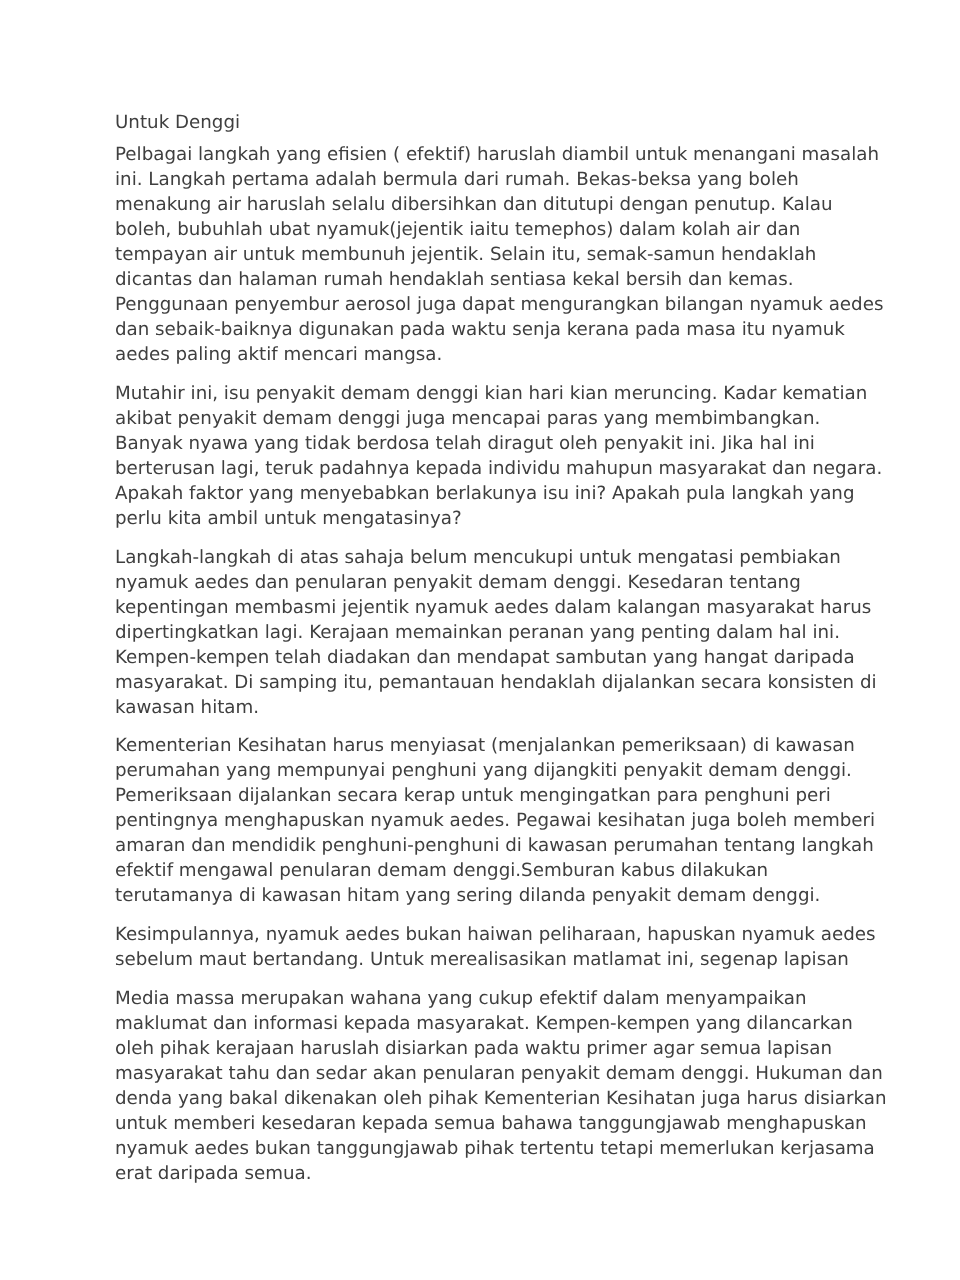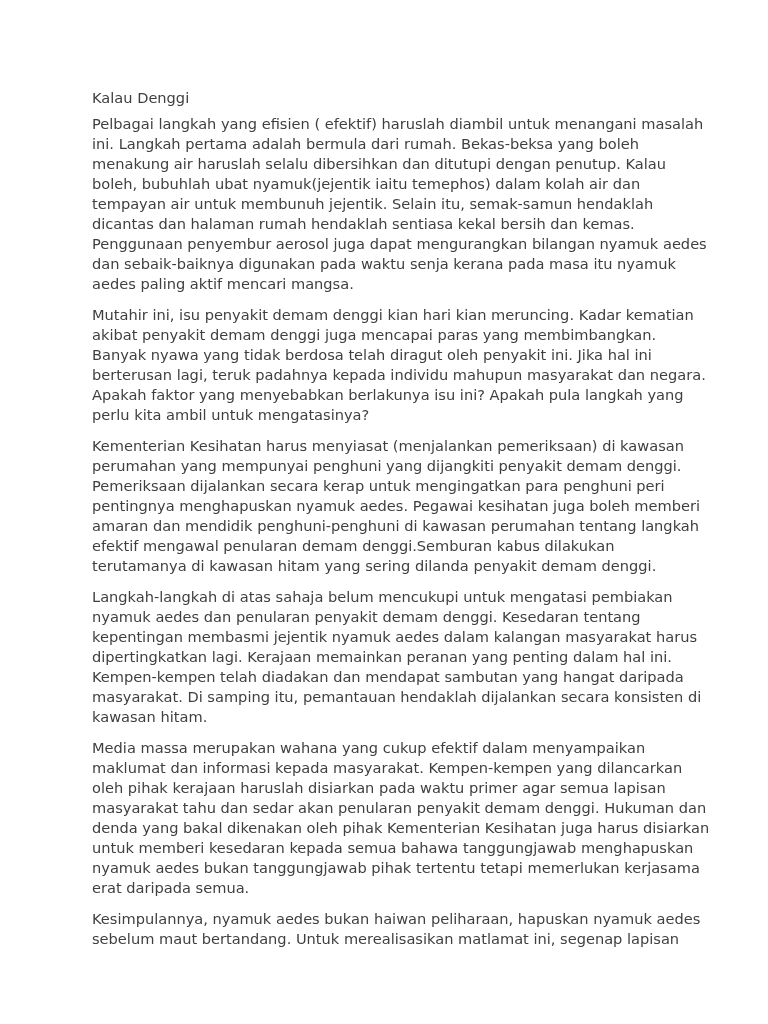--- a/index.html
+++ b/index.html
@@ -34,54 +34,54 @@
   .doc-paragraph {
     margin: 0 0 11px 0;
     white-space: pre-line;
   }
 </style>
 </head>
 <body>
 
 <div class="page">
   <div class="content">
-    <h1 class="doc-title">Kalau Denggi</h1>
+    <h1 class="doc-title">Untuk Denggi</h1>
     <p class="doc-paragraph">Pelbagai langkah yang efisien ( efektif) haruslah diambil untuk menangani masalah
 ini. Langkah pertama adalah bermula dari rumah. Bekas-beksa yang boleh
 menakung air haruslah selalu dibersihkan dan ditutupi dengan penutup. Kalau
 boleh, bubuhlah ubat nyamuk(jejentik iaitu temephos) dalam kolah air dan
 tempayan air untuk membunuh jejentik. Selain itu, semak-samun hendaklah
 dicantas dan halaman rumah hendaklah sentiasa kekal bersih dan kemas.
 Penggunaan penyembur aerosol juga dapat mengurangkan bilangan nyamuk aedes
 dan sebaik-baiknya digunakan pada waktu senja kerana pada masa itu nyamuk
 aedes paling aktif mencari mangsa.</p>
     <p class="doc-paragraph">Mutahir ini, isu penyakit demam denggi kian hari kian meruncing. Kadar kematian
 akibat penyakit demam denggi juga mencapai paras yang membimbangkan.
 Banyak nyawa yang tidak berdosa telah diragut oleh penyakit ini. Jika hal ini
 berterusan lagi, teruk padahnya kepada individu mahupun masyarakat dan negara.
 Apakah faktor yang menyebabkan berlakunya isu ini? Apakah pula langkah yang
 perlu kita ambil untuk mengatasinya?</p>
+    <p class="doc-paragraph">Langkah-langkah di atas sahaja belum mencukupi untuk mengatasi pembiakan
+nyamuk aedes dan penularan penyakit demam denggi. Kesedaran tentang
+kepentingan membasmi jejentik nyamuk aedes dalam kalangan masyarakat harus
+dipertingkatkan lagi. Kerajaan memainkan peranan yang penting dalam hal ini.
+Kempen-kempen telah diadakan dan mendapat sambutan yang hangat daripada
+masyarakat. Di samping itu, pemantauan hendaklah dijalankan secara konsisten di
+kawasan hitam.</p>
     <p class="doc-paragraph">Kementerian Kesihatan harus menyiasat (menjalankan pemeriksaan) di kawasan
 perumahan yang mempunyai penghuni yang dijangkiti penyakit demam denggi.
 Pemeriksaan dijalankan secara kerap untuk mengingatkan para penghuni peri
 pentingnya menghapuskan nyamuk aedes. Pegawai kesihatan juga boleh memberi
 amaran dan mendidik penghuni-penghuni di kawasan perumahan tentang langkah
 efektif mengawal penularan demam denggi.Semburan kabus dilakukan
 terutamanya di kawasan hitam yang sering dilanda penyakit demam denggi.</p>
-    <p class="doc-paragraph">Langkah-langkah di atas sahaja belum mencukupi untuk mengatasi pembiakan
-nyamuk aedes dan penularan penyakit demam denggi. Kesedaran tentang
-kepentingan membasmi jejentik nyamuk aedes dalam kalangan masyarakat harus
-dipertingkatkan lagi. Kerajaan memainkan peranan yang penting dalam hal ini.
-Kempen-kempen telah diadakan dan mendapat sambutan yang hangat daripada
-masyarakat. Di samping itu, pemantauan hendaklah dijalankan secara konsisten di
-kawasan hitam.</p>
+    <p class="doc-paragraph">Kesimpulannya, nyamuk aedes bukan haiwan peliharaan, hapuskan nyamuk aedes
+sebelum maut bertandang. Untuk merealisasikan matlamat ini, segenap lapisan</p>
     <p class="doc-paragraph">Media massa merupakan wahana yang cukup efektif dalam menyampaikan
 maklumat dan informasi kepada masyarakat. Kempen-kempen yang dilancarkan
 oleh pihak kerajaan haruslah disiarkan pada waktu primer agar semua lapisan
 masyarakat tahu dan sedar akan penularan penyakit demam denggi. Hukuman dan
 denda yang bakal dikenakan oleh pihak Kementerian Kesihatan juga harus disiarkan
 untuk memberi kesedaran kepada semua bahawa tanggungjawab menghapuskan
 nyamuk aedes bukan tanggungjawab pihak tertentu tetapi memerlukan kerjasama
 erat daripada semua.</p>
-    <p class="doc-paragraph">Kesimpulannya, nyamuk aedes bukan haiwan peliharaan, hapuskan nyamuk aedes
-sebelum maut bertandang. Untuk merealisasikan matlamat ini, segenap lapisan</p>
   </div>
 </div>
 
 </body></html>

